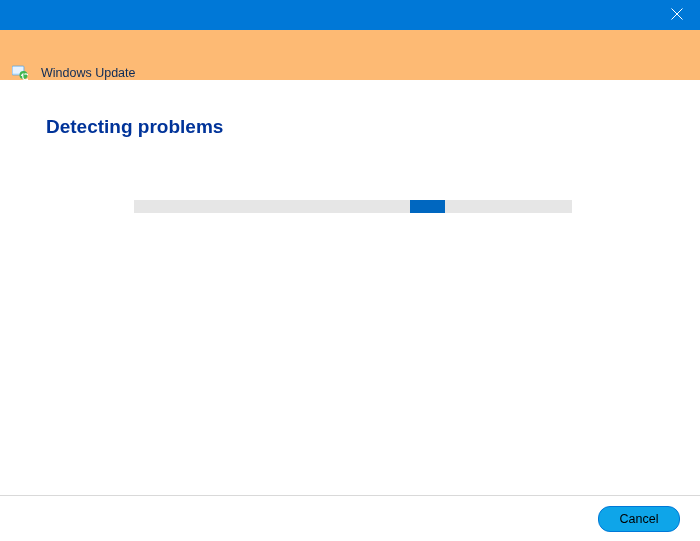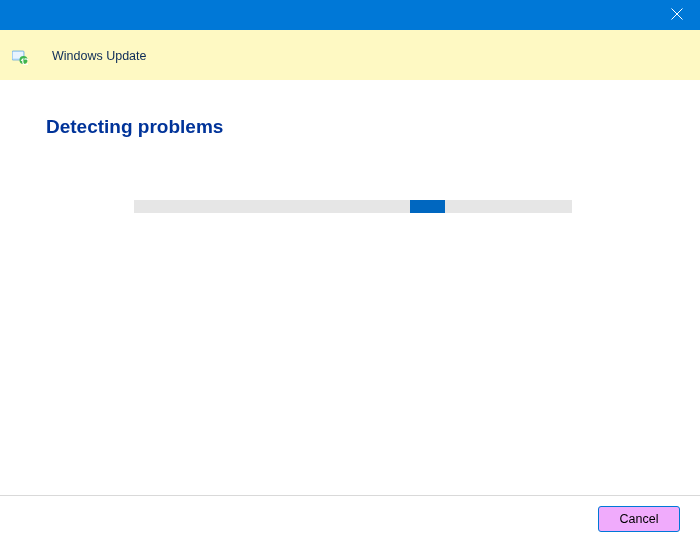--- a/index.html
+++ b/index.html
@@ -23,27 +23,27 @@
       width: 46px;
       height: 30px;
       display: flex;
       align-items: center;
       justify-content: center;
       cursor: pointer;
       color: #fff;
     }
     .close-btn svg { width: 12px; height: 12px; }
     .header {
-      background: #fef9c3;
+      background: #fdba74;
       height: 50px;
       display: flex;
-      align-items: center;
+      align-items: flex-end;
       padding-left: 12px;
       padding-top: 2px;
-      gap: 24px;
+      gap: 13px;
     }
     .update-icon {
       width: 16px;
       height: 16px;
       position: relative;
       margin-top: 1px;
     }
     .update-icon svg { display: block; }
     .header-title {
       color: #0b2a57;
@@ -84,23 +84,23 @@
       border-top: 1px solid #d9d9d9;
       height: 46px;
       display: flex;
       justify-content: flex-end;
       align-items: center;
       padding-right: 20px;
     }
     .btn {
       min-width: 82px;
       height: 26px;
-      background: #f0abfc;
+      background: #0ea5e9;
       border: 1px solid #0078d7;
-      border-radius: 3px;
+      border-radius: 12px;
       font-size: 12.5px;
       font-family: inherit;
       cursor: pointer;
       padding: 0 14px;
     }
   </style>
 </head>
 <body>
 
 <div class="titlebar">

